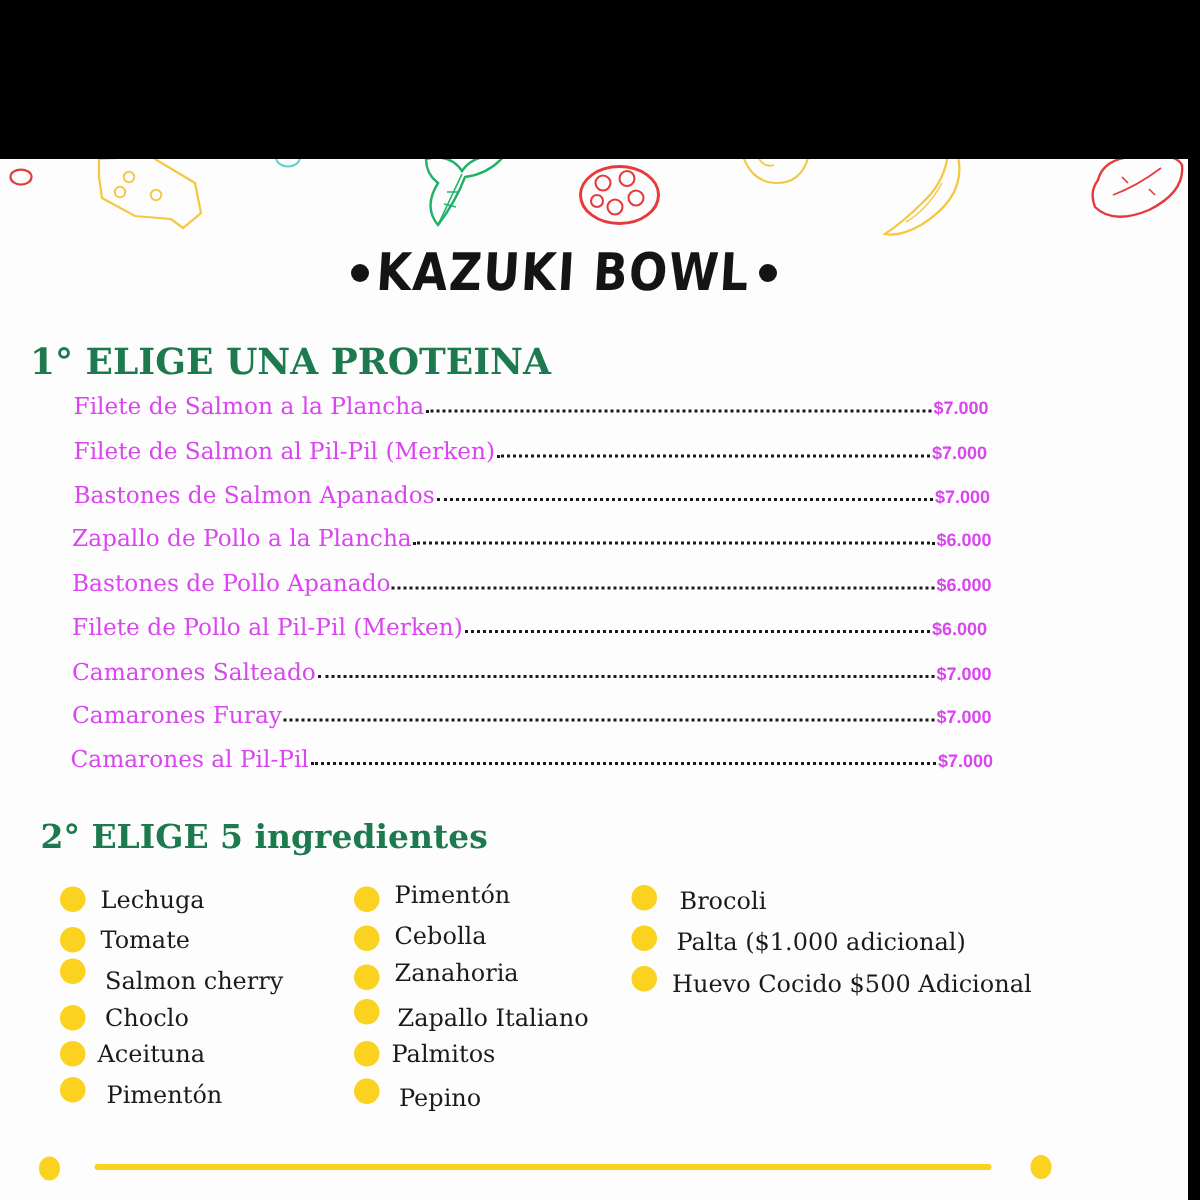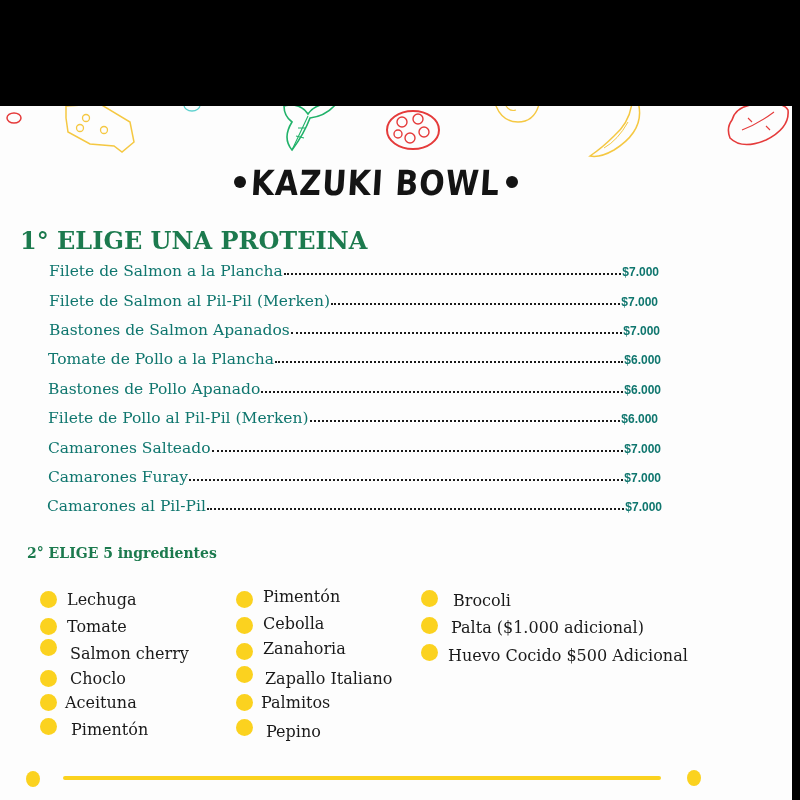--- a/index.html
+++ b/index.html
@@ -23,21 +23,21 @@
       display: inline-block; width: 12px; height: 12px; border-radius: 50%;
       background: #141414; margin: 0 5px;
     }
     .title .word { transform: scaleY(1.15) skewX(-4deg); display: inline-block; }
     .section-head {
       position: absolute; font-family: "DejaVu Serif", serif;
       color: #1c7a4e; font-weight: bold; font-size: 24px; white-space: nowrap;
     }
     .prot-row {
       position: absolute; height: 22px; display: flex; align-items: baseline;
-      font-family: "DejaVu Serif", serif; font-size: 15.5px; color: #0f766e;
+      font-family: "DejaVu Serif", serif; font-size: 15.5px; color: #d946ef;
       white-space: nowrap;
       text-align: right;
     }
     .prot-row .name { flex: 0 0 auto; }
     .prot-row .leader {
       flex: 1 1 auto; overflow: hidden; margin: 0 1px;
       border-bottom: 2px dotted #1a1a1a; height: 0; transform: translateY(-4px);
       align-self: flex-end; margin-bottom: 5px;
     }
     .prot-row .price {
@@ -120,21 +120,21 @@
   <span class="name">Filete de Salmon al Pil-Pil (Merken)</span>
   <span class="leader"></span>
   <span class="price">$7.000</span>
 </div>
 <div class="prot-row" style="left:49px;top:321px;width:611px">
   <span class="name">Bastones de Salmon Apanados</span>
   <span class="leader"></span>
   <span class="price">$7.000</span>
 </div>
 <div class="prot-row" style="left:48px;top:350px;width:613px">
-  <span class="name">Tomate de Pollo a la Plancha</span>
+  <span class="name">Zapallo de Pollo a la Plancha</span>
   <span class="leader"></span>
   <span class="price">$6.000</span>
 </div>
 <div class="prot-row" style="left:48px;top:380px;width:613px">
   <span class="name">Bastones de Pollo Apanado</span>
   <span class="leader"></span>
   <span class="price">$6.000</span>
 </div>
 <div class="prot-row" style="left:48px;top:409px;width:610px">
   <span class="name">Filete de Pollo al Pil-Pil (Merken)</span>
@@ -150,21 +150,21 @@
   <span class="name">Camarones Furay</span>
   <span class="leader"></span>
   <span class="price">$7.000</span>
 </div>
 <div class="prot-row" style="left:47px;top:497px;width:615px">
   <span class="name">Camarones al Pil-Pil</span>
   <span class="leader"></span>
   <span class="price">$7.000</span>
 </div>
 
-<div class="section-head" style="left:27px;top:545px;font-size:14px">2° ELIGE 5 ingredientes</div>
+<div class="section-head" style="left:27px;top:545px;font-size:22px">2° ELIGE 5 ingredientes</div>
 
 <div class="ing" style="left:40px;top:590px">
   <span class="bullet"></span>
   <span>Lechuga</span>
 </div>
 <div class="ing" style="left:40px;top:617px">
   <span class="bullet"></span>
   <span>Tomate</span>
 </div>
 <div class="ing" style="left:40px;top:644px">

